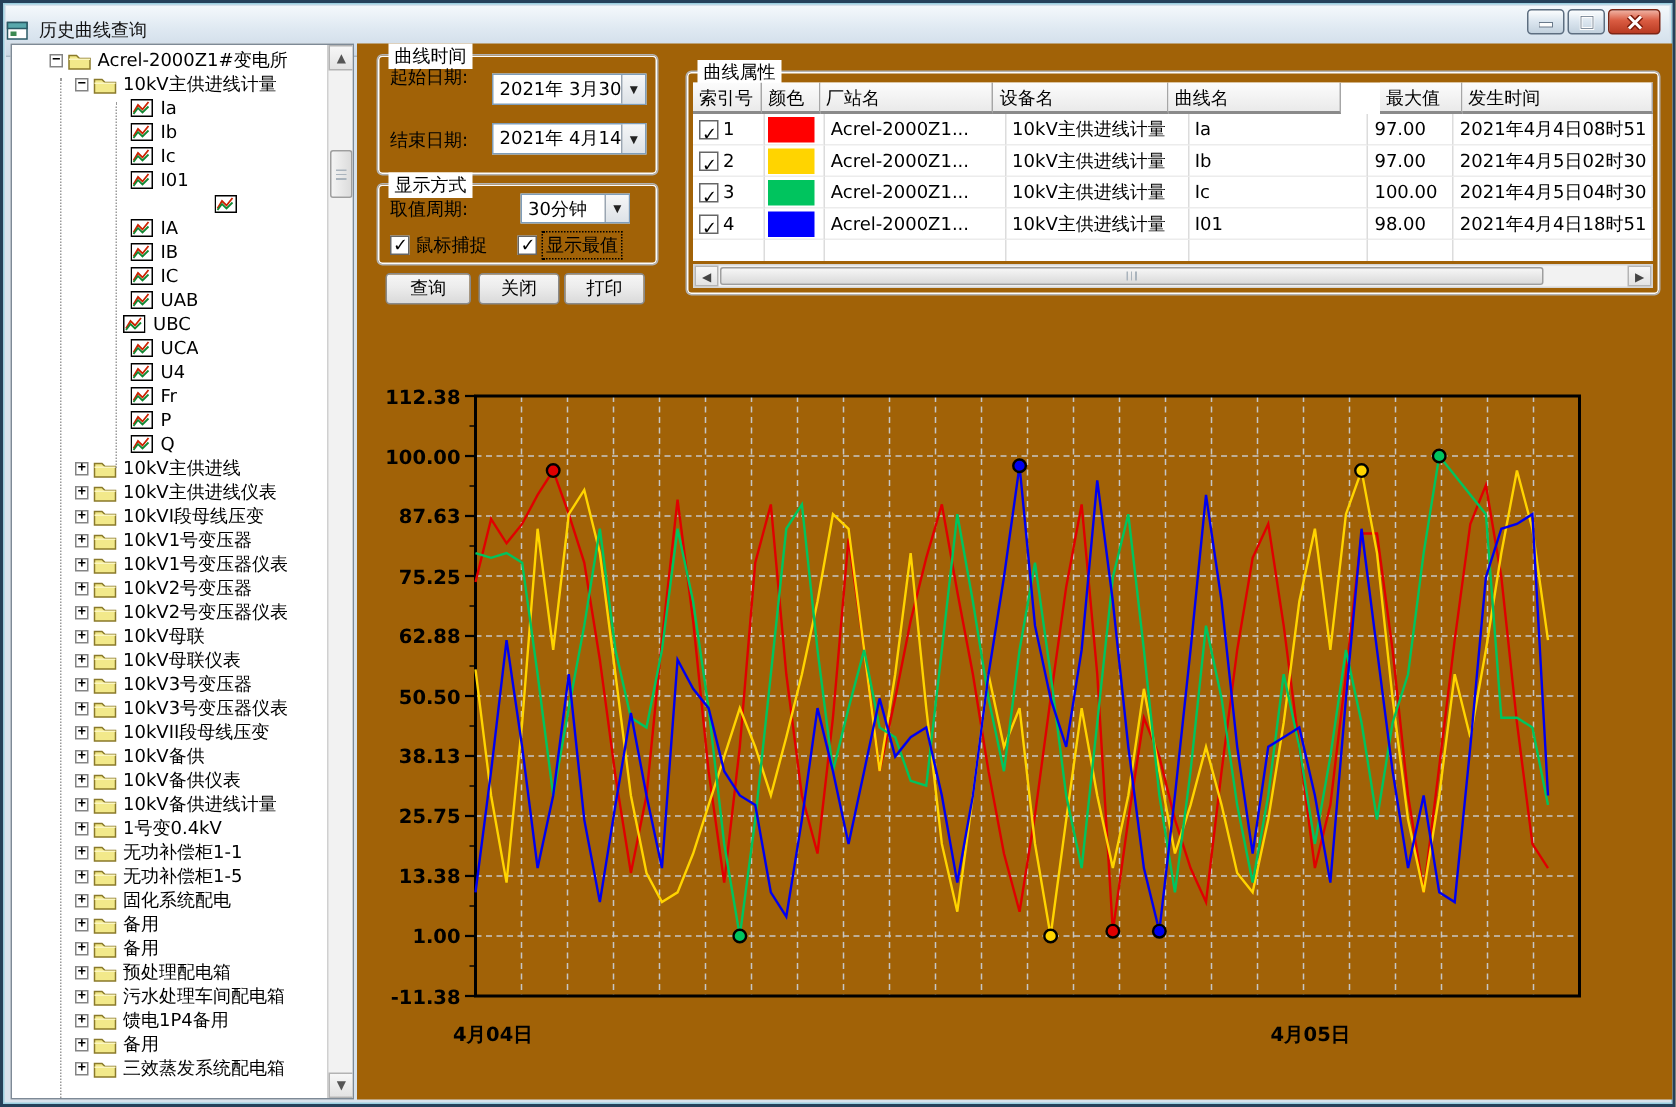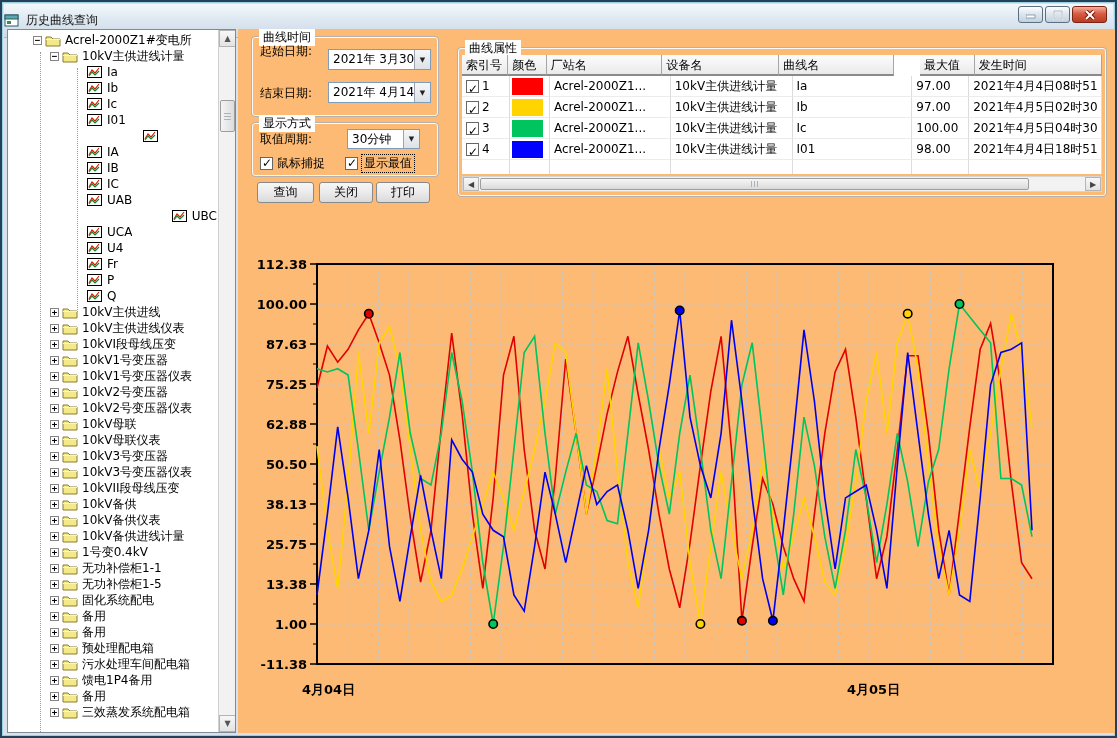--- a/index.html
+++ b/index.html
@@ -31,21 +31,21 @@
   .tree-label{overflow:hidden;}
   .guide{position:absolute;border-left:1px dotted #9a9a9a;width:0;}
   .vscroll{position:absolute;right:0;top:0;width:17px;bottom:0;background:#f2f2f2;border-left:1px solid #d0d0d0;}
   .sb-btn{position:absolute;left:0;width:17px;height:17px;background:linear-gradient(#f7f7f7,#e3e3e3);
     border:1px solid #b3b3b3;color:#555;font-size:8px;text-align:center;line-height:15px;}
   .sb-thumb{position:absolute;left:1px;width:15px;background:linear-gradient(90deg,#f4f4f4,#dcdcdc);
     border:1px solid #9e9e9e;border-radius:2px;}
   .sb-thumb::after{content:"";position:absolute;left:3px;right:3px;top:50%;height:7px;margin-top:-3px;
     background:repeating-linear-gradient(0deg,#aab4bd 0 1px,transparent 1px 3px);}
   
-  .main{position:absolute;left:236px;top:27px;width:877px;height:704px;background:#fdba74;}
+  .main{position:absolute;left:236px;top:27px;width:877px;height:704px;background:#a16207;}
   .groupbox{position:absolute;border:1px solid #b2b2b2;border-radius:4px;box-shadow:inset 0 0 0 1px #fbfbfb;}
   .gb-title{position:absolute;top:-8px;left:7px;background:#fff;padding:0 4px;font-size:12px;}
   .fldlabel{position:absolute;font-size:12px;}
   .combo{position:absolute;background:#fff;border:1px solid #7f9db9;display:flex;align-items:stretch;font-size:12px;}
   .combo .val{flex:1;padding:1px 4px;white-space:nowrap;overflow:hidden;display:flex;align-items:center;}
   .combo .drop{width:16px;background:linear-gradient(#f5f6f7,#dde2e7);border-left:1px solid #9aa5b1;
     display:flex;align-items:center;justify-content:center;font-size:7px;color:#222;}
   .btn{position:absolute;height:21px;background:linear-gradient(#f6f6f6,#ececec 45%,#dadada);
     border:1px solid #898989;border-radius:3px;font-size:12px;text-align:center;line-height:18px;}
   .cb{display:inline-block;width:13px;height:13px;background:#fff;border:1px solid #666;position:relative;}
@@ -215,21 +215,21 @@
         <div class="tree-row" style="padding-left: 78px;">
           <div class="tree-ico">
             <svg width="15" height="12">
               <rect x="0.5" y="0.5" width="14" height="11" fill="#fff" stroke="#000"></rect>
               <polyline points="2,9 5,4 8,7 12,2" stroke="#cc2200" stroke-width="1.2" fill="none"></polyline>
               <polyline points="2,10 5,6 8,9 12,5" stroke="#118833" stroke-width="1.2" fill="none"></polyline>
             </svg>
           </div>
           <div class="tree-label">UAB</div>
         </div>
-        <div class="tree-row" style="padding-left: 73px; justify-content: flex-end;">
+        <div class="tree-row" style="padding-left: 73px;">
           <div class="tree-ico">
             <svg width="15" height="12">
               <rect x="0.5" y="0.5" width="14" height="11" fill="#fff" stroke="#000"></rect>
               <polyline points="2,9 5,4 8,7 12,2" stroke="#cc2200" stroke-width="1.2" fill="none"></polyline>
               <polyline points="2,10 5,6 8,9 12,5" stroke="#118833" stroke-width="1.2" fill="none"></polyline>
             </svg>
           </div>
           <div class="tree-label">UBC</div>
         </div>
         <div class="tree-row" style="padding-left: 78px;">

